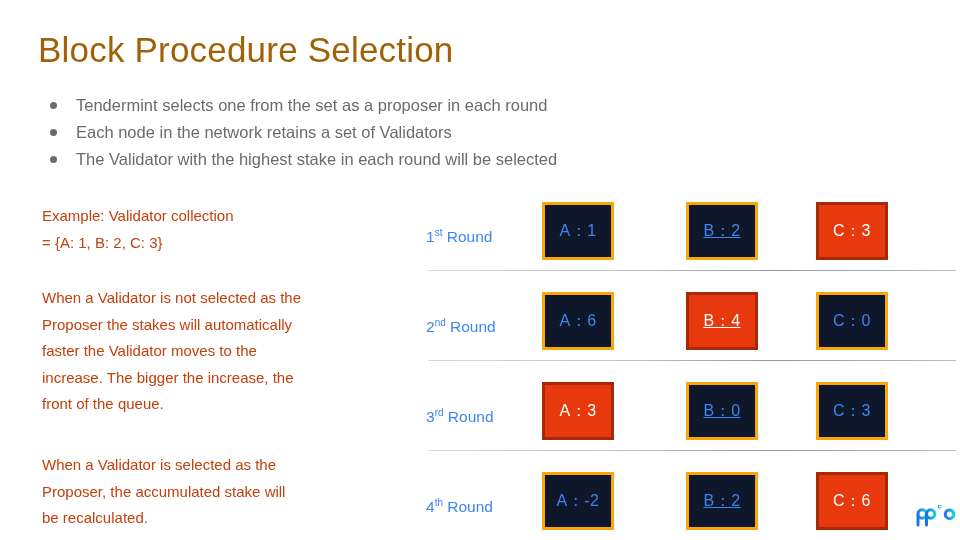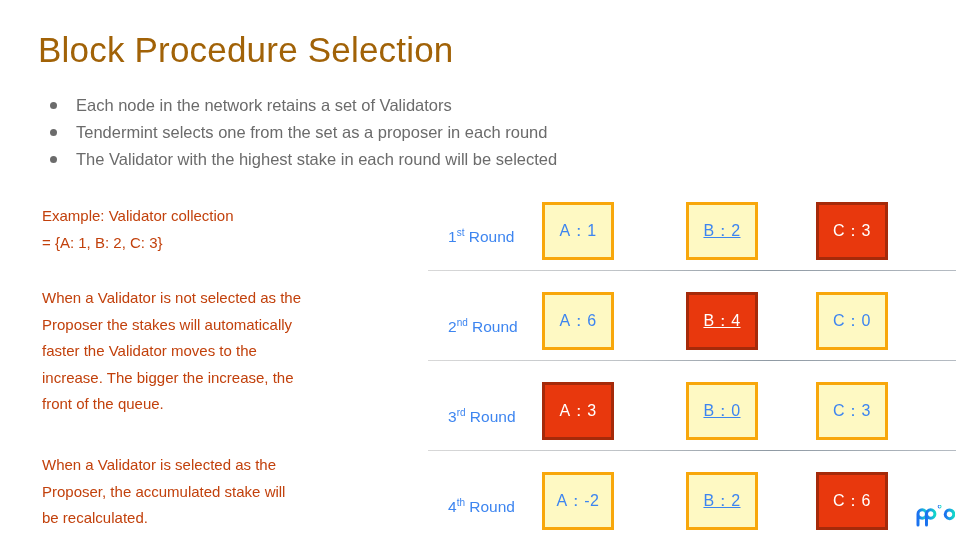--- a/index.html
+++ b/index.html
@@ -84,21 +84,21 @@
     width: 536px;
     height: 88px;
   }
   .round-row[data-row="0"] { top: 0px; }
   .round-row[data-row="1"] { top: 90px; }
   .round-row[data-row="2"] { top: 180px; }
   .round-row[data-row="3"] { top: 270px; }
 
   .round-label {
     position: absolute;
-    left: 24px;
+    left: 2px;
     top: 40px;
     font-size: 15.5px;
     color: #3d85f0;
     white-space: nowrap;
   }
   .round-label sup {
     font-size: 10px;
     vertical-align: super;
     line-height: 0;
   }
@@ -113,21 +113,21 @@
     align-items: center;
     justify-content: center;
     font-size: 16px;
     letter-spacing: 0.5px;
   }
   .stake-box[data-col="0"] { left: 118px; }
   .stake-box[data-col="1"] { left: 262px; text-decoration: underline; }
   .stake-box[data-col="2"] { left: 392px; }
 
   .stake-box.normal {
-    background: #fef9c3;
+    background: #0f172a;
     border: 3px solid #f8a70b;
     color: #3d85f0;
   }
   .stake-box.selected {
     background: #e8380d;
     border: 3px solid #a52a0a;
     color: #ffffff;
   }
 
   .divider {
@@ -151,25 +151,25 @@
   }
 </style>
 </head>
 <body>
 
 <div id="slide-title">Block Procedure Selection</div>
 
 <ul id="bullet-list">
   <li>
     <span class="bullet-dot"></span>
-    <span>Each node in the network retains a set of Validators</span>
+    <span>Tendermint selects one from the set as a proposer in each round</span>
   </li>
   <li>
     <span class="bullet-dot"></span>
-    <span>Tendermint selects one from the set as a proposer in each round</span>
+    <span>Each node in the network retains a set of Validators</span>
   </li>
   <li>
     <span class="bullet-dot"></span>
     <span>The Validator with the highest stake in each round will be selected</span>
   </li>
 </ul>
 
 <div class="body-para" id="para-example">
   <div class="line">Example: Validator collection</div>
   <div class="line">= {A: 1, B: 2, C: 3}</div>

